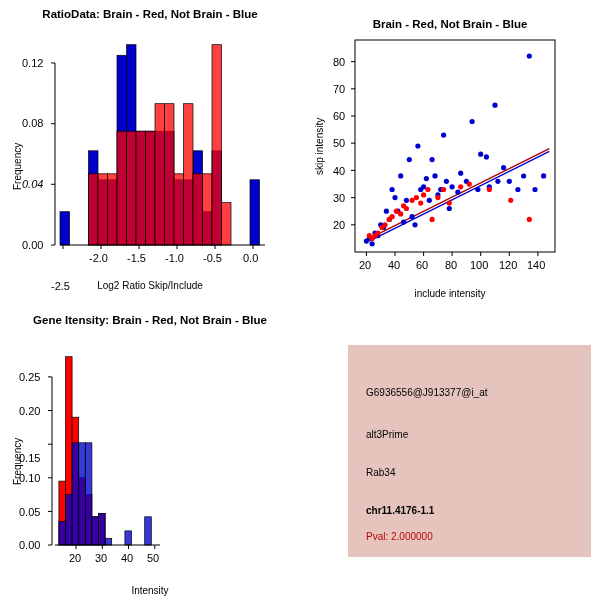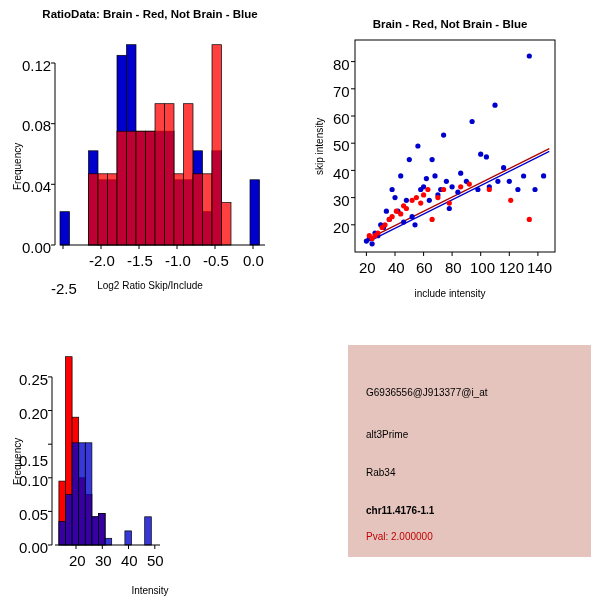--- a/index.html
+++ b/index.html
@@ -1,21 +1,21 @@
 <!DOCTYPE html>
 <html><head>
 <meta charset="utf-8">
 <style>
   html,body{margin:0;padding:0;}
   body{width:600px;height:600px;background:#ffffff;font-family:"Liberation Sans",sans-serif;overflow:hidden;}
   #root{position:relative;width:600px;height:447px;}
   .panel{position:absolute;}
   .ptitle{font-family:"Liberation Sans",sans-serif;font-size:11.5px;font-weight:bold;color:#000;text-align:center;white-space:nowrap;}
   .axlabel{font-family:"Liberation Sans",sans-serif;font-size:10px;color:#000;text-align:center;white-space:nowrap;}
-  .tick{font-family:"Liberation Sans",sans-serif;font-size:15px;color:#000;position:absolute;white-space:nowrap;}
+  .tick{font-family:"Liberation Sans",sans-serif;font-size:11px;color:#000;position:absolute;white-space:nowrap;}
   .ylab-rot{font-family:"Liberation Sans",sans-serif;font-size:10px;color:#000;white-space:nowrap;transform:rotate(-90deg);transform-origin:left top;position:absolute;}
   svg{display:block;}
   .infobox{background:#e5c4bd;}
   .infotext{font-family:"Liberation Sans",sans-serif;font-size:10px;color:#000;}
   .infotext.red{color:#c00000;}
 </style>
 </head>
 <body>
 
 <div id="root">
@@ -75,21 +75,21 @@
         <line x1="55" y1="63" x2="51" y2="63"></line>
         <line x1="63" y1="245" x2="63" y2="249"></line>
         <line x1="101" y1="245" x2="101" y2="249"></line>
         <line x1="139" y1="245" x2="139" y2="249"></line>
         <line x1="177" y1="245" x2="177" y2="249"></line>
         <line x1="215" y1="245" x2="215" y2="249"></line>
         <line x1="253" y1="245" x2="253" y2="249"></line>
       </g>
     </svg>
     <div class="tick" style="left:22px;top:239px;">0.00</div>
-    <div class="tick" style="left:22px;top:178px;">0.04</div>
+    <div class="tick" style="left:22px;top:178px;font-style:italic;">0.04</div>
     <div class="tick" style="left:22px;top:117px;">0.08</div>
     <div class="tick" style="left:22px;top:57px;">0.12</div>
     <div class="tick" style="left:51px;top:252px;margin-top:28px;">-2.5</div>
     <div class="tick" style="left:89px;top:252px;">-2.0</div>
     <div class="tick" style="left:127px;top:252px;">-1.5</div>
     <div class="tick" style="left:165px;top:252px;">-1.0</div>
     <div class="tick" style="left:203px;top:252px;">-0.5</div>
     <div class="tick" style="left:243px;top:252px;">0.0</div>
   </div>
 
@@ -310,20 +310,21 @@
     <div class="tick" style="left:33px;top:219px;">20</div>
     <div class="tick" style="left:33px;top:192px;">30</div>
     <div class="tick" style="left:33px;top:165px;">40</div>
     <div class="tick" style="left:33px;top:137px;">50</div>
     <div class="tick" style="left:33px;top:110px;">60</div>
     <div class="tick" style="left:33px;top:83px;">70</div>
     <div class="tick" style="left:33px;top:56px;">80</div>
   </div>
 
   <div class="panel" style="left:0px;top:300px;width:300px;height:300px;">
+    <div class="ptitle" style="position:absolute;left:0;top:14px;width:300px;">Gene Itensity: Brain - Red, Not Brain - Blue</div>
     <div class="ylab-rot" style="left:12px;top:185px;">Frequency</div>
     <div class="axlabel" style="position:absolute;left:0;top:285px;width:300px;">Intensity</div>
     <svg width="300" height="300" viewBox="0 0 300 300">
 
       <g>
         <g fill="#ff0000" stroke="#000000" stroke-width="0.7">
           <rect x="58.9" y="181.1" width="6.6" height="63.9"></rect>
           <rect x="65.5" y="56.7" width="6.6" height="188.3"></rect>
           <rect x="72.1" y="117.2" width="6.6" height="127.8"></rect>
           <rect x="78.7" y="177.8" width="6.6" height="67.2"></rect>

